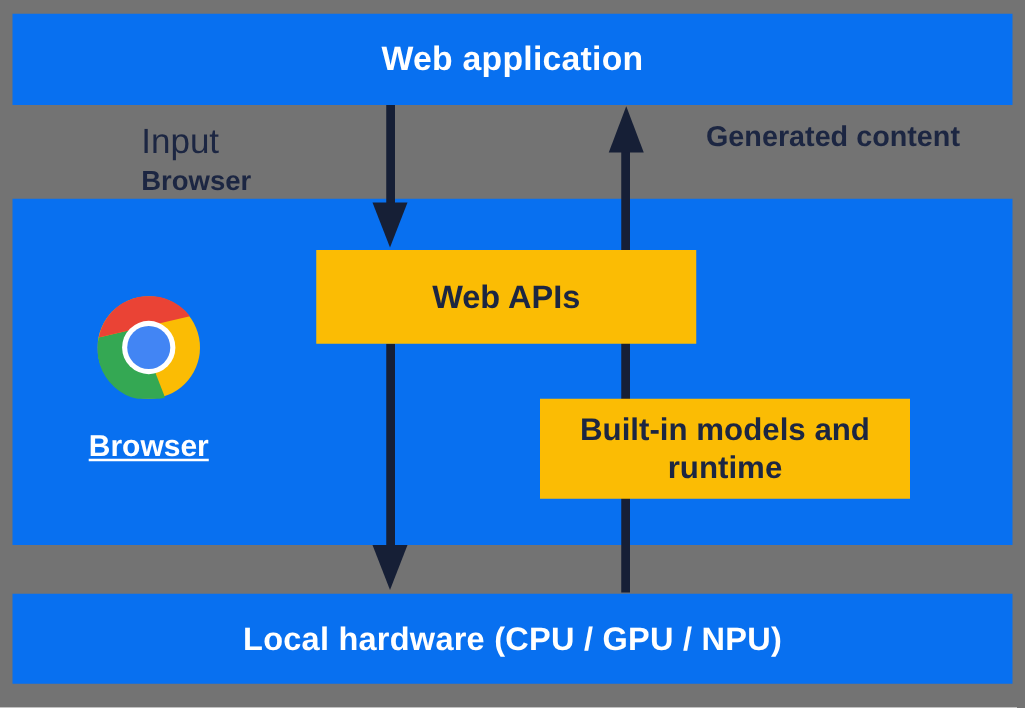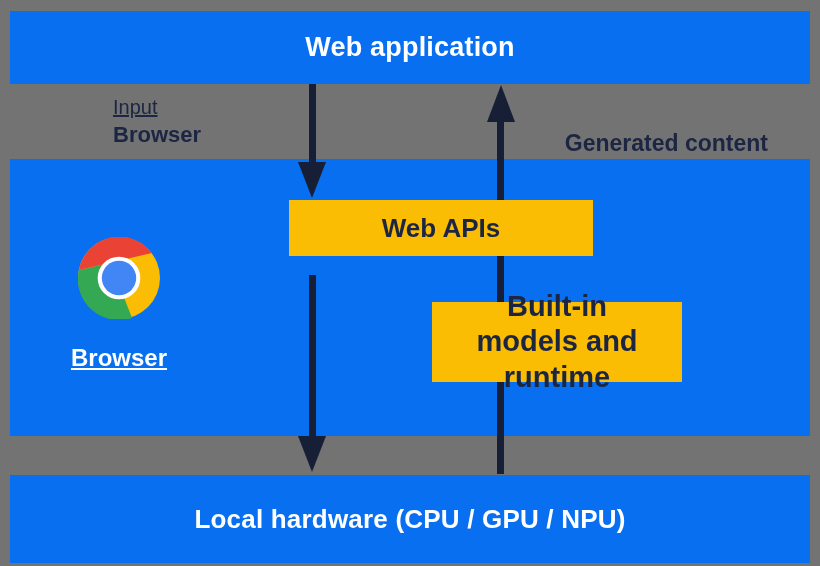--- a/index.html
+++ b/index.html
@@ -16,40 +16,40 @@
   .canvas{
     position:relative;width:820px;height:566px;background:#737373;overflow:hidden;
     font-family:"Liberation Sans","DejaVu Sans",sans-serif;
   }
   .band{
     position:absolute;left:10px;width:800px;background:var(--blue,#0870F0);
     display:flex;align-items:center;justify-content:center;z-index:0;
   }
   .band-top{top:11px;height:73px;}
   .band-mid{top:159px;height:277px;justify-content:flex-start;}
-  .band-bottom{top:475px;height:88px;}
+  .band-bottom{top:475px;height:72px;}
   .band-title{
     color:#fff;font-weight:bold;font-size:27px;letter-spacing:.2px;text-align:center;
   }
   .band-bottom .band-title{font-size:26px;}
 
   .io-block{position:absolute;top:95px;color:var(--navy-text,#1C2642);line-height:1.28;z-index:3;}
   .io-input{left:113px;text-align:left;}
   .io-output{right:52px;text-align:right;}
-  .io-caption{font-size:20px;font-weight:normal;text-decoration:underline;}
+  .io-caption{font-size:28px;font-weight:normal;}
   .io-value{font-size:22px;font-weight:bold;}
-  .io-output .io-value{font-size:23px;margin-top:34px;}
+  .io-output .io-value{font-size:23px;}
 
   .yellow-box{
     position:absolute;background:var(--panel-yellow,#FBBC04);z-index:2;
     display:flex;align-items:center;justify-content:center;text-align:center;
     color:var(--navy-text,#1C2642);font-weight:bold;
   }
-  .box-webapis{left:253px;top:200px;width:304px;height:56px;font-size:26px;margin-left:36px;}
-  .box-builtin{left:432px;top:302px;width:250px;height:80px;font-size:29px;line-height:1.22;padding:0 30px;box-sizing:border-box;}
+  .box-webapis{left:253px;top:200px;width:304px;height:75px;font-size:26px;}
+  .box-builtin{left:432px;top:319px;width:296px;height:80px;font-size:25px;line-height:1.22;padding:0 30px;box-sizing:border-box;}
 
   .vline{position:absolute;width:7px;background:var(--arrow,#161F36);z-index:1;}
   .head{position:absolute;width:0;height:0;z-index:1;}
   .head-down{border-left:14px solid transparent;border-right:14px solid transparent;border-top:36px solid var(--arrow,#161F36);}
   .head-up{border-left:14px solid transparent;border-right:14px solid transparent;border-bottom:37px solid var(--arrow,#161F36);}
 
   .down-line-1{left:309px;top:84px;height:79px;}
   .down-head-1{left:298px;top:162px;}
   .down-line-2{left:309px;top:275px;height:161px;}
   .down-head-2{left:298px;top:436px;}

